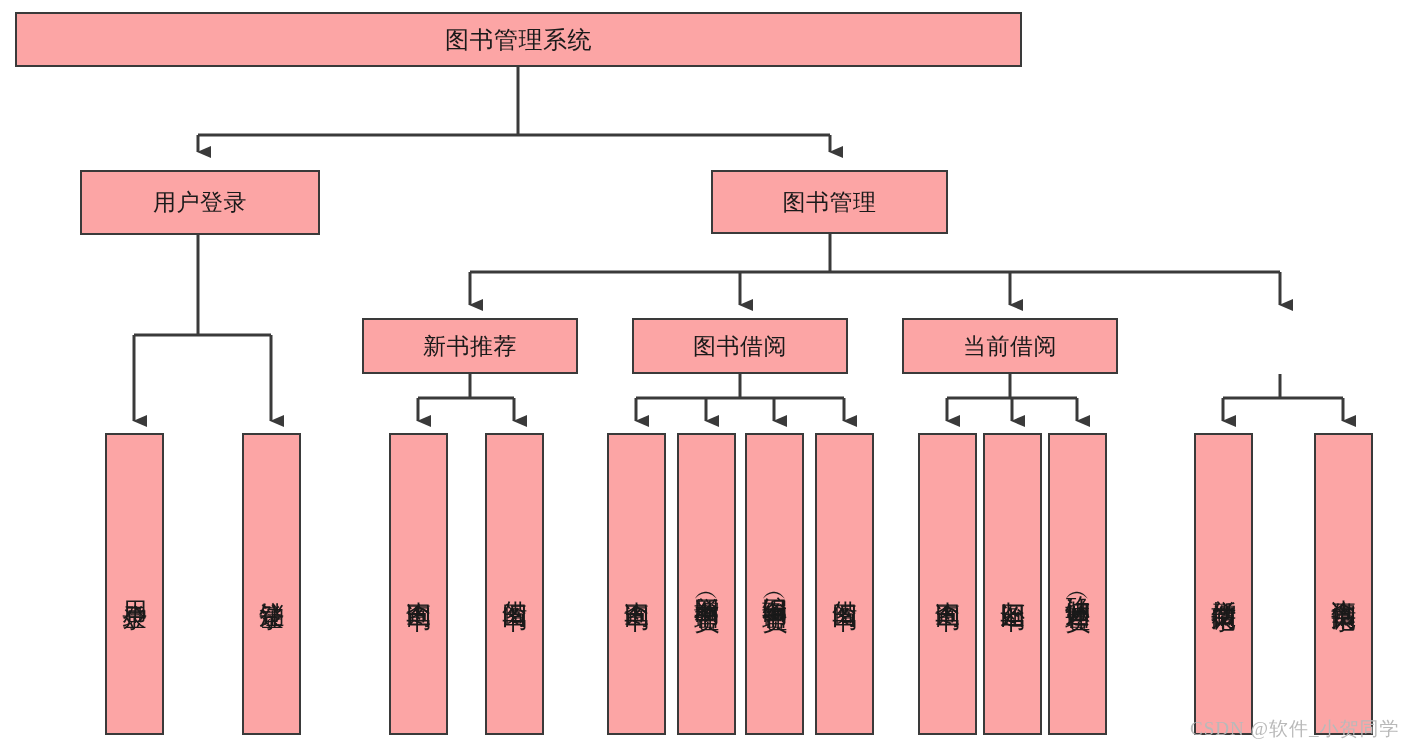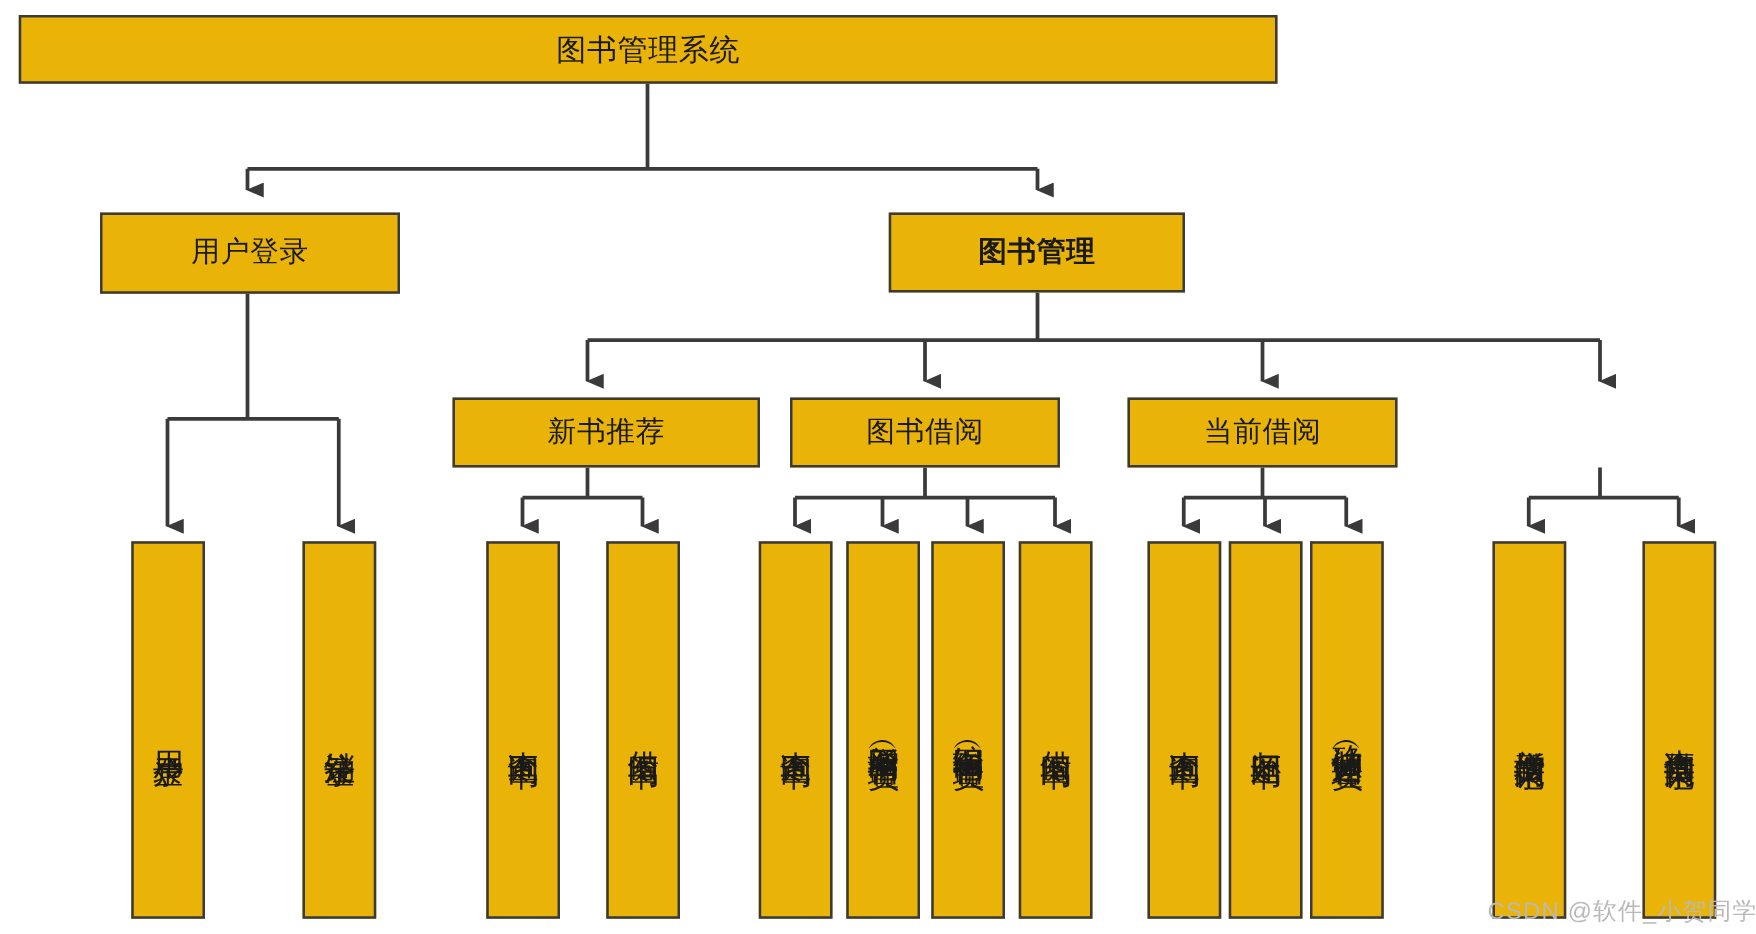--- a/index.html
+++ b/index.html
@@ -21,21 +21,21 @@
     position: absolute;
     left: 0;
     top: 0;
     width: 1405px;
     height: 747px;
   }
   .node {
     position: absolute;
     box-sizing: border-box;
     border: 2.5px solid #3a3a3a;
-    background: #eab308;
+    background: #fca5a5;
     color: #1a1a1a;
     display: flex;
     align-items: center;
     justify-content: center;
     z-index: 2;
   }
   .node.h {
     font-size: 23px;
     letter-spacing: 0.5px;
     line-height: 1;
@@ -60,21 +60,21 @@
     text-orientation: upright;
     display: block;
   }
   .watermark {
     position: absolute;
     font-size: 19px;
     color: #b9b9b9;
     letter-spacing: 1px;
     white-space: nowrap;
     z-index: 5;
-    font-family: Liberation Sans, sans-serif;
+    font-family: Liberation Serif, serif;
   }
 </style>
 </head>
 <body>
 
 <div id="canvas">
 
   <svg id="edges" viewBox="0 0 1405 747">
     <defs>
       <marker id="arrow" viewBox="0 0 12 14" refX="6" refY="13" markerWidth="12" markerHeight="14" orient="auto-start-reverse" markerUnits="userSpaceOnUse">
@@ -125,25 +125,25 @@
     </g>
   </svg>
 
   <div class="node h root" style="left:15px; top:12px; width:1007px; height:55px;">
     <span>图书管理系统</span>
   </div>
 
   <div class="node h" style="left:80px; top:170px; width:240px; height:65px;">
     <span>用户登录</span>
   </div>
-  <div class="node h" style="left:711px; top:170px; width:237px; height:64px;font-weight:bold;">
+  <div class="node h" style="left:711px; top:170px; width:237px; height:64px;">
     <span>图书管理</span>
   </div>
 
-  <div class="node h" style="left:362px; top:318px; width:246px; height:56px;">
+  <div class="node h" style="left:362px; top:318px; width:216px; height:56px;">
     <span>新书推荐</span>
   </div>
   <div class="node h" style="left:902px; top:318px; width:216px; height:56px;">
     <span>当前借阅</span>
   </div>
   <div class="node h" style="left:632px; top:318px; width:216px; height:56px;">
     <span>图书借阅</span>
   </div>
 
   <div class="node v" style="left:105px; top:433px; width:59px; height:302px;">

